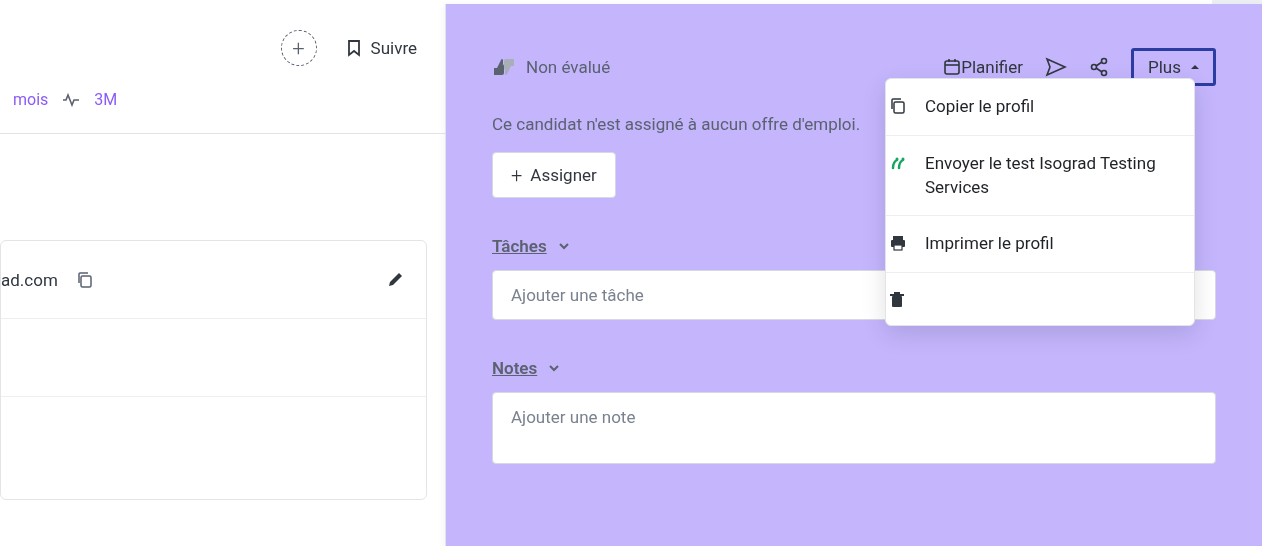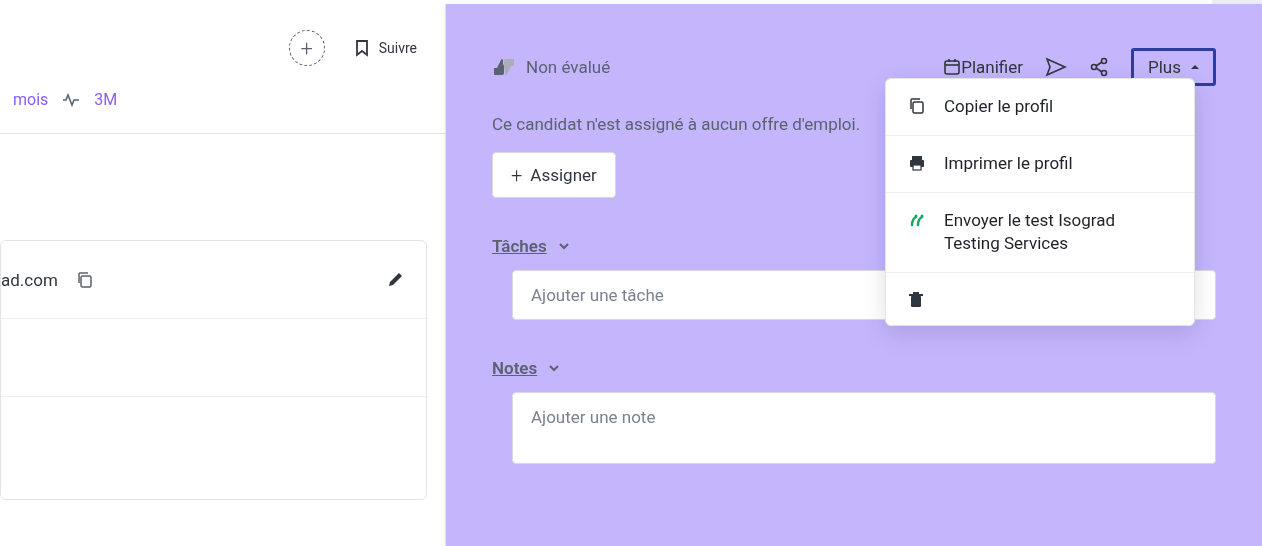--- a/index.html
+++ b/index.html
@@ -19,21 +19,21 @@
   .add-circle {
     width: 36px; height: 36px;
     border: 1.5px dashed #5a6270;
     border-radius: 50%;
     display: flex; align-items: center; justify-content: center;
     font-size: 22px; color: #5a6270; cursor: pointer;
     font-weight: 300;
   }
   .follow-btn {
     display: flex; align-items: center; gap: 8px;
-    font-size: 14px; color: #31373f; cursor: pointer;
+    font-size: 17px; color: #31373f; cursor: pointer;
   }
   .left-meta {
     display: flex; align-items: center; gap: 14px;
     padding: 6px 0 24px 13px;
     color: #8b5cf6; font-size: 16px;
   }
   .left-separator { height: 1px; background: #e2e4e8; margin: 0; }
   .contact-block {
     margin-top: 106px;
     border: 1px solid #e2e4e8;
@@ -90,36 +90,35 @@
     margin-top: 38px;
     font-size: 17px; font-weight: 600; color: #5a6270; cursor: pointer; text-decoration: underline;
   }
   .field-box {
     margin-top: 14px;
     border: 1px solid #d6d9de; border-radius: 4px;
     background: #fff;
     padding: 14px 18px;
     font-size: 17px; color: #7a828f;
     cursor: text;
-    margin-left: 20px;
   }
 
   .dropdown {
     position: absolute;
     left: 885px; top: 78px;
     width: 310px;
     background: #fff;
     border: 1px solid #e2e4e8;
     border-radius: 6px;
     box-shadow: 0 8px 24px rgba(0,0,0,0.12);
     z-index: 50;
   }
   .dropdown-item {
     display: flex; align-items: flex-start; gap: 16px;
-    padding: 16px 22px;
+    padding: 16px 3px;
     font-size: 17px; color: #1f2328;
     border-bottom: 1px solid #eceef1;
     cursor: pointer;
   }
   .dropdown-item:last-child { border-bottom: none; }
   .dropdown-item .dd-icon { width: 20px; flex-shrink: 0; margin-top: 2px;}
   .dd-label { line-height: 1.4; }
 
   .bg-strip {
     position: absolute;
@@ -272,36 +271,36 @@
       <svg width="18" height="18" viewBox="0 0 18 18">
           <rect x="5" y="5" width="10" height="11" rx="1.5" stroke="#31373f" stroke-width="1.5" fill="none"></rect>
           <path d="M3 12 V3 Q3 2 4 2 H12" stroke="#31373f" stroke-width="1.5" fill="none"></path>
         </svg>
     </span>
     <span class="dd-label">Copier le profil</span>
   </div>
   <div class="dropdown-item">
     <span class="dd-icon">
       <svg width="18" height="18" viewBox="0 0 18 18">
+          <path d="M4 14 Q4 8 8 6 M10 14 Q10 8 14 6" stroke="#17a661" stroke-width="2.5" fill="none" stroke-linecap="round"></path>
+          <circle cx="8" cy="5" r="1.5" fill="#17a661"></circle>
+          <circle cx="14" cy="5" r="1.5" fill="#17a661"></circle>
+        </svg>
+    </span>
+    <span class="dd-label">Envoyer le test Isograd Testing Services</span>
+  </div>
+  <div class="dropdown-item">
+    <span class="dd-icon">
+      <svg width="18" height="18" viewBox="0 0 18 18">
           <rect x="4" y="2" width="10" height="4" fill="#31373f"></rect>
           <rect x="2" y="6" width="14" height="7" rx="1" fill="#31373f"></rect>
           <rect x="5" y="11" width="8" height="5" fill="#fff" stroke="#31373f" stroke-width="1.2"></rect>
         </svg>
     </span>
     <span class="dd-label">Imprimer le profil</span>
-  </div>
-  <div class="dropdown-item">
-    <span class="dd-icon">
-      <svg width="18" height="18" viewBox="0 0 18 18">
-          <path d="M4 14 Q4 8 8 6 M10 14 Q10 8 14 6" stroke="#17a661" stroke-width="2.5" fill="none" stroke-linecap="round"></path>
-          <circle cx="8" cy="5" r="1.5" fill="#17a661"></circle>
-          <circle cx="14" cy="5" r="1.5" fill="#17a661"></circle>
-        </svg>
-    </span>
-    <span class="dd-label">Envoyer le test Isograd Testing Services</span>
   </div>
   <div class="dropdown-item">
     <span class="dd-icon">
       <svg width="16" height="18" viewBox="0 0 16 18">
           <rect x="3" y="5" width="10" height="11" rx="1" fill="#31373f"></rect>
           <rect x="1" y="3" width="14" height="2" fill="#31373f"></rect>
           <rect x="5" y="1" width="6" height="2" fill="#31373f"></rect>
         </svg>
     </span>
   </div>

